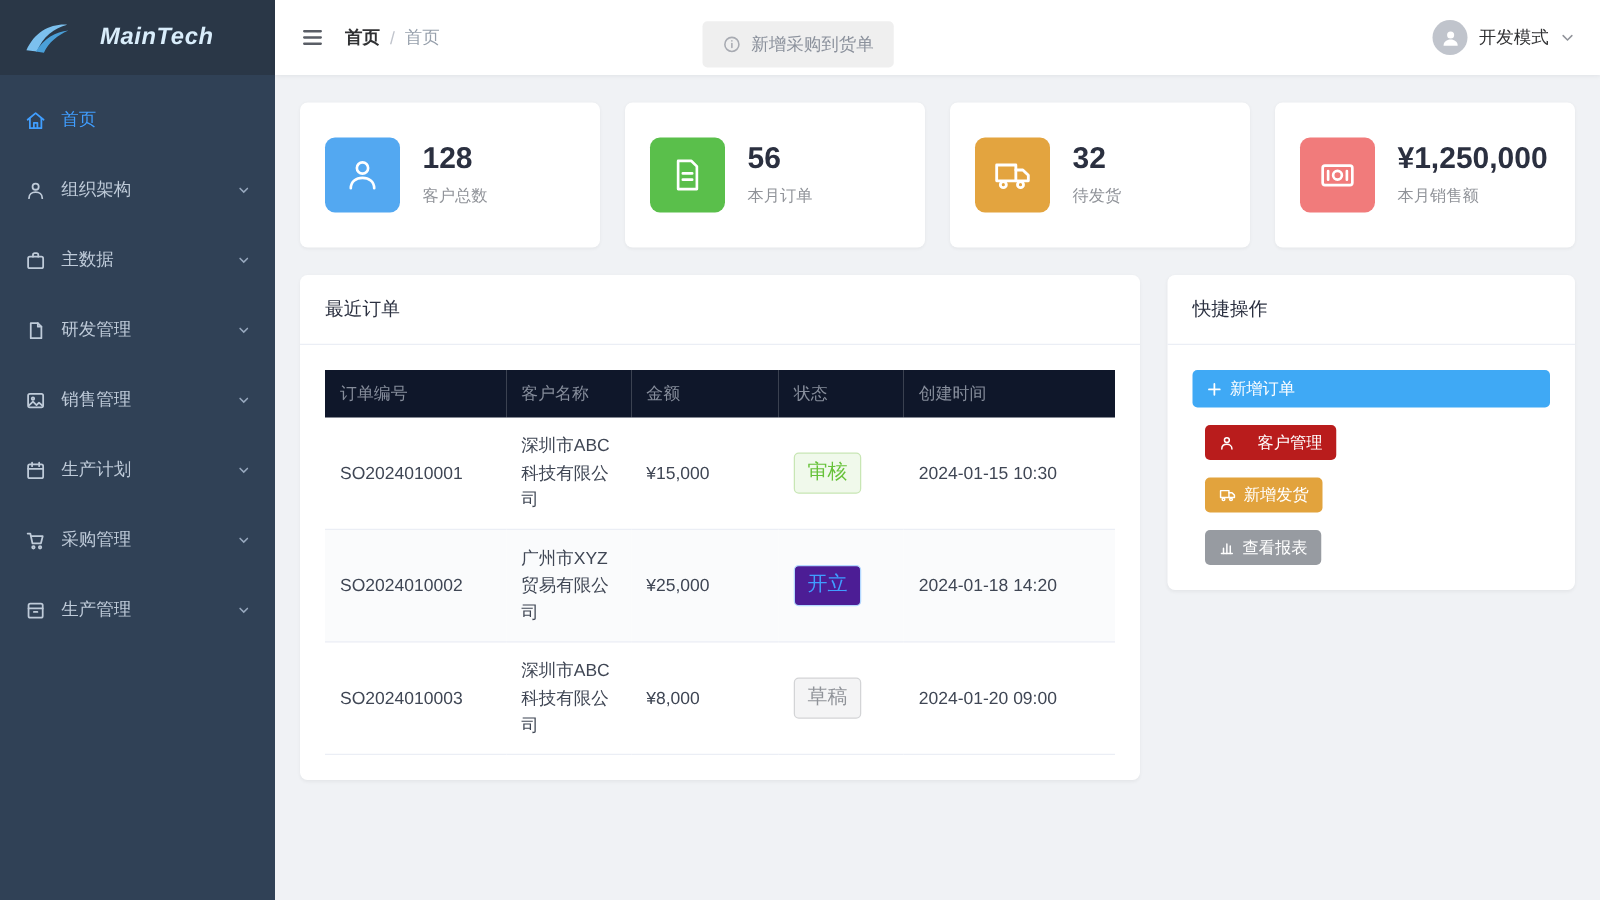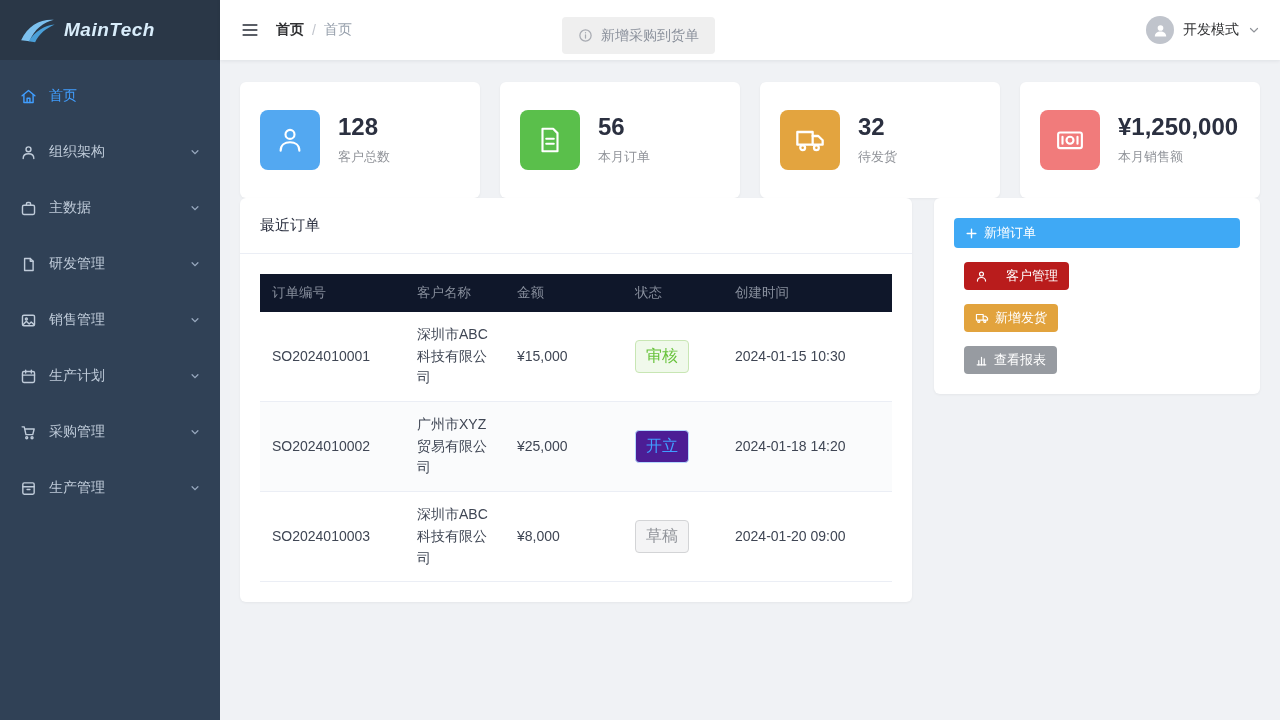--- a/index.html
+++ b/index.html
@@ -5,21 +5,21 @@
   * { margin:0; padding:0; box-sizing:border-box; }
   html,body { width:1280px; height:720px; }
   body {
     font-family:"Liberation Sans","DejaVu Sans",sans-serif;
     background:#f0f2f5; overflow:hidden; color:#303133;
   }
   .app { display:flex; width:1280px; height:720px; }
 
   
   .sidebar { width:220px; flex-shrink:0; background:#304156; display:flex; flex-direction:column; }
-  .logo-area { height:60px; background:#2a3747; display:flex; align-items:center; padding:0 18px; gap:8px; }
+  .logo-area { height:60px; background:#2a3747; display:flex; align-items:center; padding:0 18px; gap:24px; }
   .logo-text { font-size:19px; font-weight:bold; font-style:italic; color:#d9edfb; letter-spacing:.5px; }
   .menu { padding-top:8px; }
   .menu-item { height:56px; display:flex; align-items:center; gap:12px; padding:0 20px; font-size:14px; color:#bfcbd9; cursor:pointer; }
   .menu-item.active { color:#409eff; }
   .menu-item .mi-icon { width:17px; height:17px; display:flex; align-items:center; }
   .menu-item .chev { margin-left:auto; color:#97a8be; display:flex; }
 
   
   .main { flex:1; display:flex; flex-direction:column; min-width:0; }
   .header { height:60px; background:#fff; box-shadow:0 1px 4px rgba(0,21,41,.08); display:flex; align-items:center; padding:0 20px; position:relative; z-index:5; }
@@ -36,21 +36,21 @@
 
   
   .content { flex:1; padding:22px 20px 0; overflow:hidden; }
 
   .cards { display:flex; gap:20px; }
   .card { flex:1; background:#fff; border-radius:6px; box-shadow:0 1px 3px rgba(0,0,0,.05); padding:28px 20px; display:flex; align-items:center; gap:18px; }
   .card-icon { width:60px; height:60px; border-radius:8px; flex-shrink:0; display:flex; align-items:center; justify-content:center; color:#fff; }
   .card-value { font-size:24px; font-weight:bold; color:#2b3040; line-height:1.1; }
   .card-label { font-size:13px; color:#909399; margin-top:8px; }
 
-  .panels { display:flex; gap:22px; align-items:flex-start; }
+  .panels { display:flex; gap:22px; margin-top:22px; align-items:flex-start; }
   .panel { background:#fff; border-radius:6px; box-shadow:0 1px 3px rgba(0,0,0,.05); }
   .panel-orders { width:672px; flex-shrink:0; }
   .panel-quick { flex:1; }
   .panel-header { padding:18px 20px; border-bottom:1px solid #ebeef5; font-size:15px; color:#2b3040; }
   .panel-body { padding:20px; }
 
   table { width:100%; border-collapse:collapse; font-size:14px; }
   thead th { background:#0f172a; color:#868d9b; font-weight:normal; text-align:left; padding:10px 12px; font-size:13.5px; }
   tbody td { padding:12px 12px; border-bottom:1px solid #ebeef5; color:#3f4654; line-height:1.55; vertical-align:middle; }
   tbody tr.striped { background:#fafbfc; }
@@ -353,20 +353,21 @@
                   <td>¥8,000</td>
                   <td><span class="badge" data-type="info">草稿</span></td>
                   <td>2024-01-20 09:00</td>
                 </tr>
               </tbody>
             </table>
           </div>
         </div>
 
         <div class="panel panel-quick">
+          <div class="panel-header">快捷操作</div>
           <div class="panel-body">
 
             <button class="qbtn" style="background: rgb(63, 169, 245);">
               <span class="qicon">
                 <svg width="13" height="13" viewBox="0 0 24 24" fill="none" stroke="#fff" stroke-width="2.6" stroke-linecap="round">
                     <path d="M12 4 v16 M4 12 h16"></path>
                   </svg>
               </span>
               <span>新增订单</span>
             </button>

